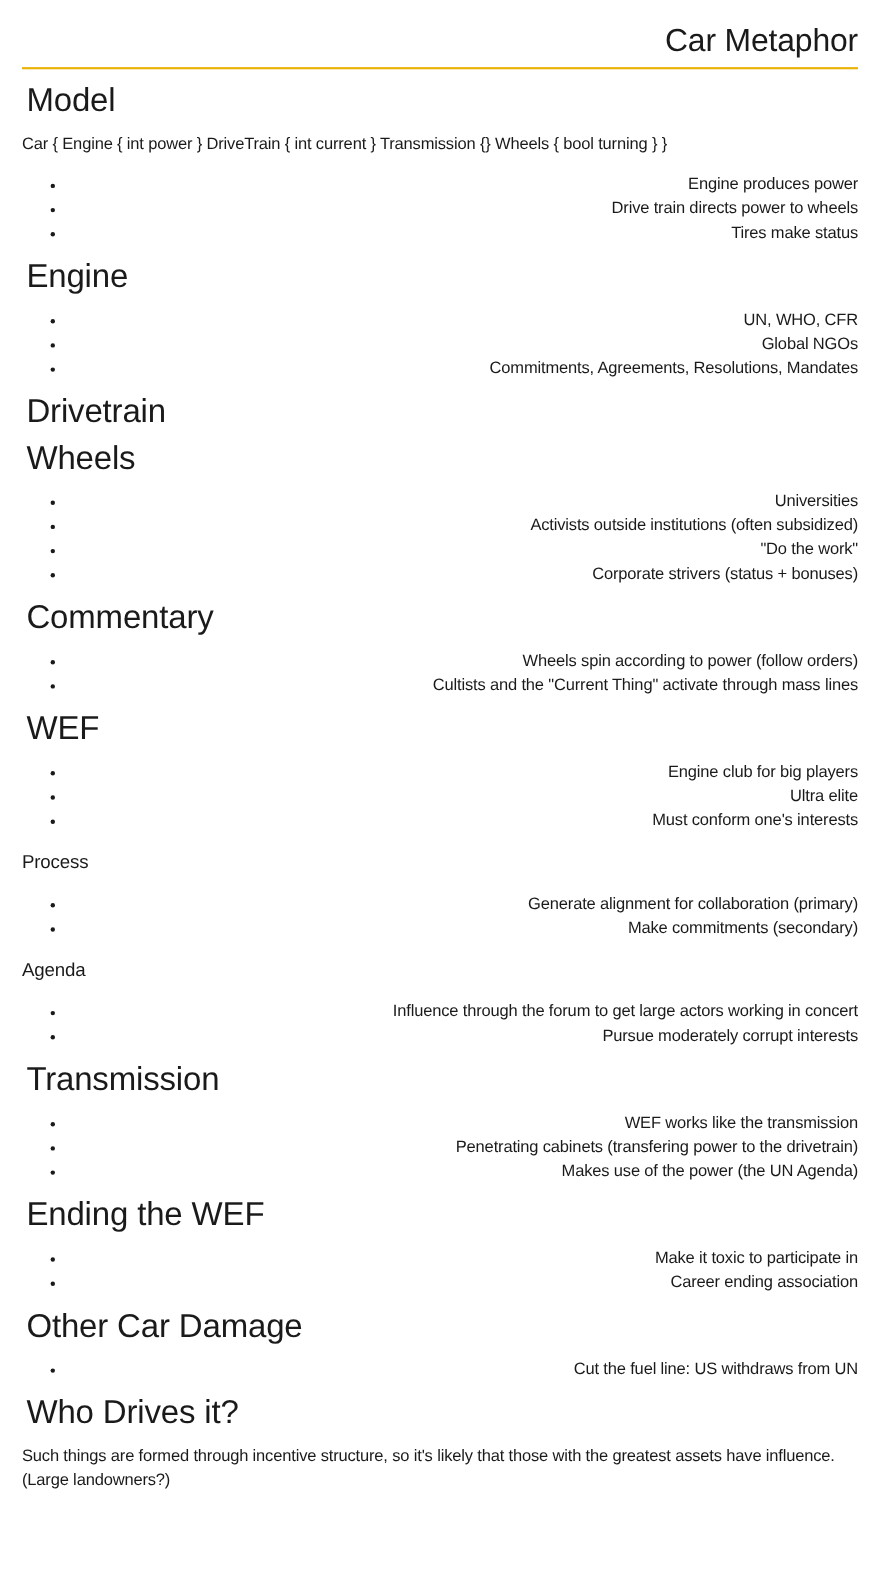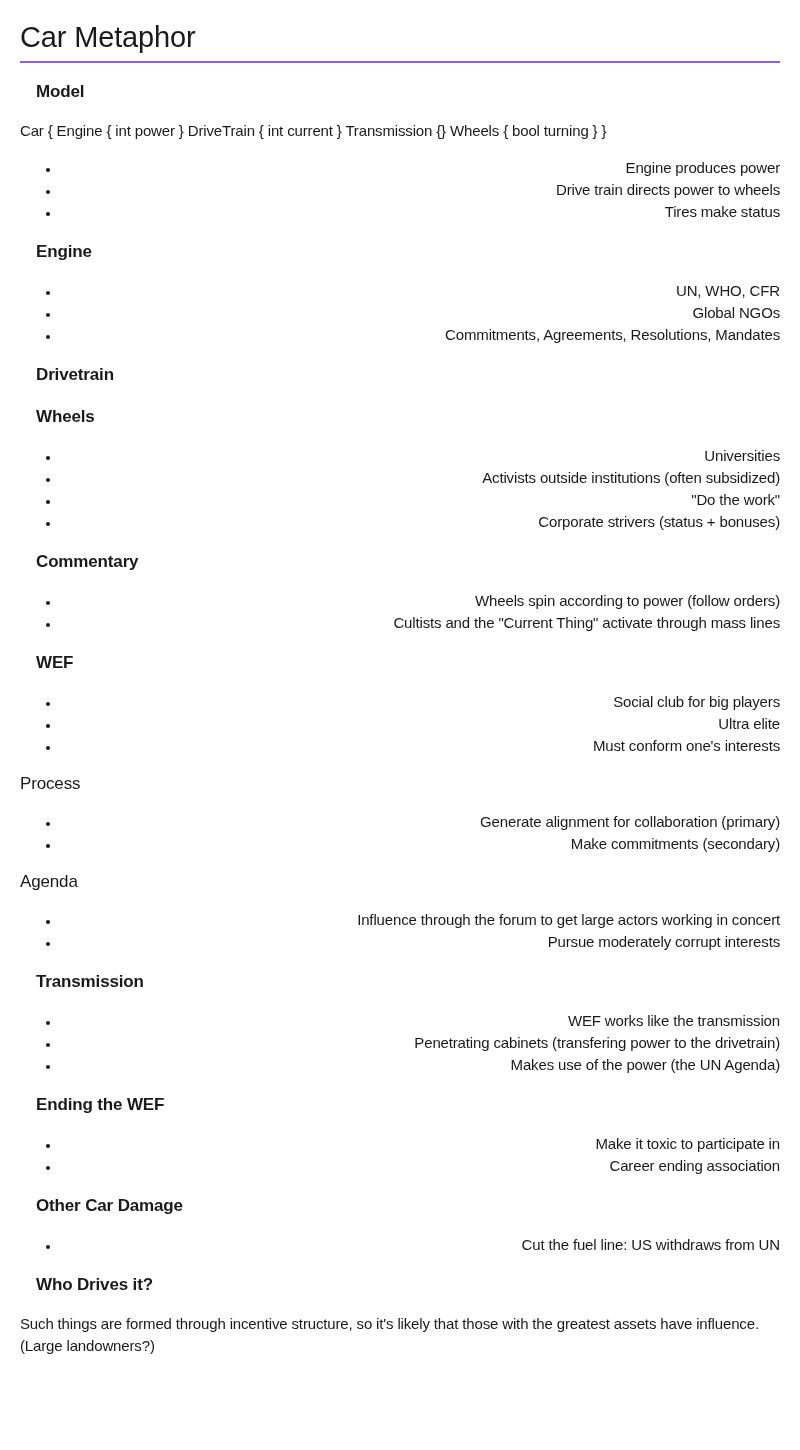--- a/index.html
+++ b/index.html
@@ -15,27 +15,28 @@
     font-family: "Liberation Sans", sans-serif;
     font-size: 15px;
     letter-spacing: -0.15px;
   }
   h1 {
     font-size: 29px;
     font-weight: 400;
     line-height: 1.2;
     margin: 0;
     padding-bottom: 6px;
-    border-bottom: 2px solid #8b5cf6;
+    border-bottom: 2px solid #eab308;
+    text-align: right;
   }
   h2 {
-    font-size: 17px;
-    font-weight: 700;
+    font-size: 30px;
+    font-weight: 400;
     line-height: 27px;
-    margin: 15px 16px;
+    margin: 15px 4px;
   }
   h3 {
     font-size: 17px;
     font-weight: 400;
     line-height: 22px;
     margin: 16px 0;
   }
   p {
     margin: 15px 0;
     line-height: 22px;
@@ -80,21 +81,21 @@
         <li>"Do the work"</li>
         <li>Corporate strivers (status + bonuses)</li>
       </ul>
       <h2>Commentary</h2>
       <ul>
         <li>Wheels spin according to power (follow orders)</li>
         <li>Cultists and the "Current Thing" activate through mass lines</li>
       </ul>
       <h2>WEF</h2>
       <ul>
-        <li>Social club for big players</li>
+        <li>Engine club for big players</li>
         <li>Ultra elite</li>
         <li>Must conform one's interests</li>
       </ul>
       <h3>Process</h3>
       <ul>
         <li>Generate alignment for collaboration (primary)</li>
         <li>Make commitments (secondary)</li>
       </ul>
       <h3>Agenda</h3>
       <ul>

